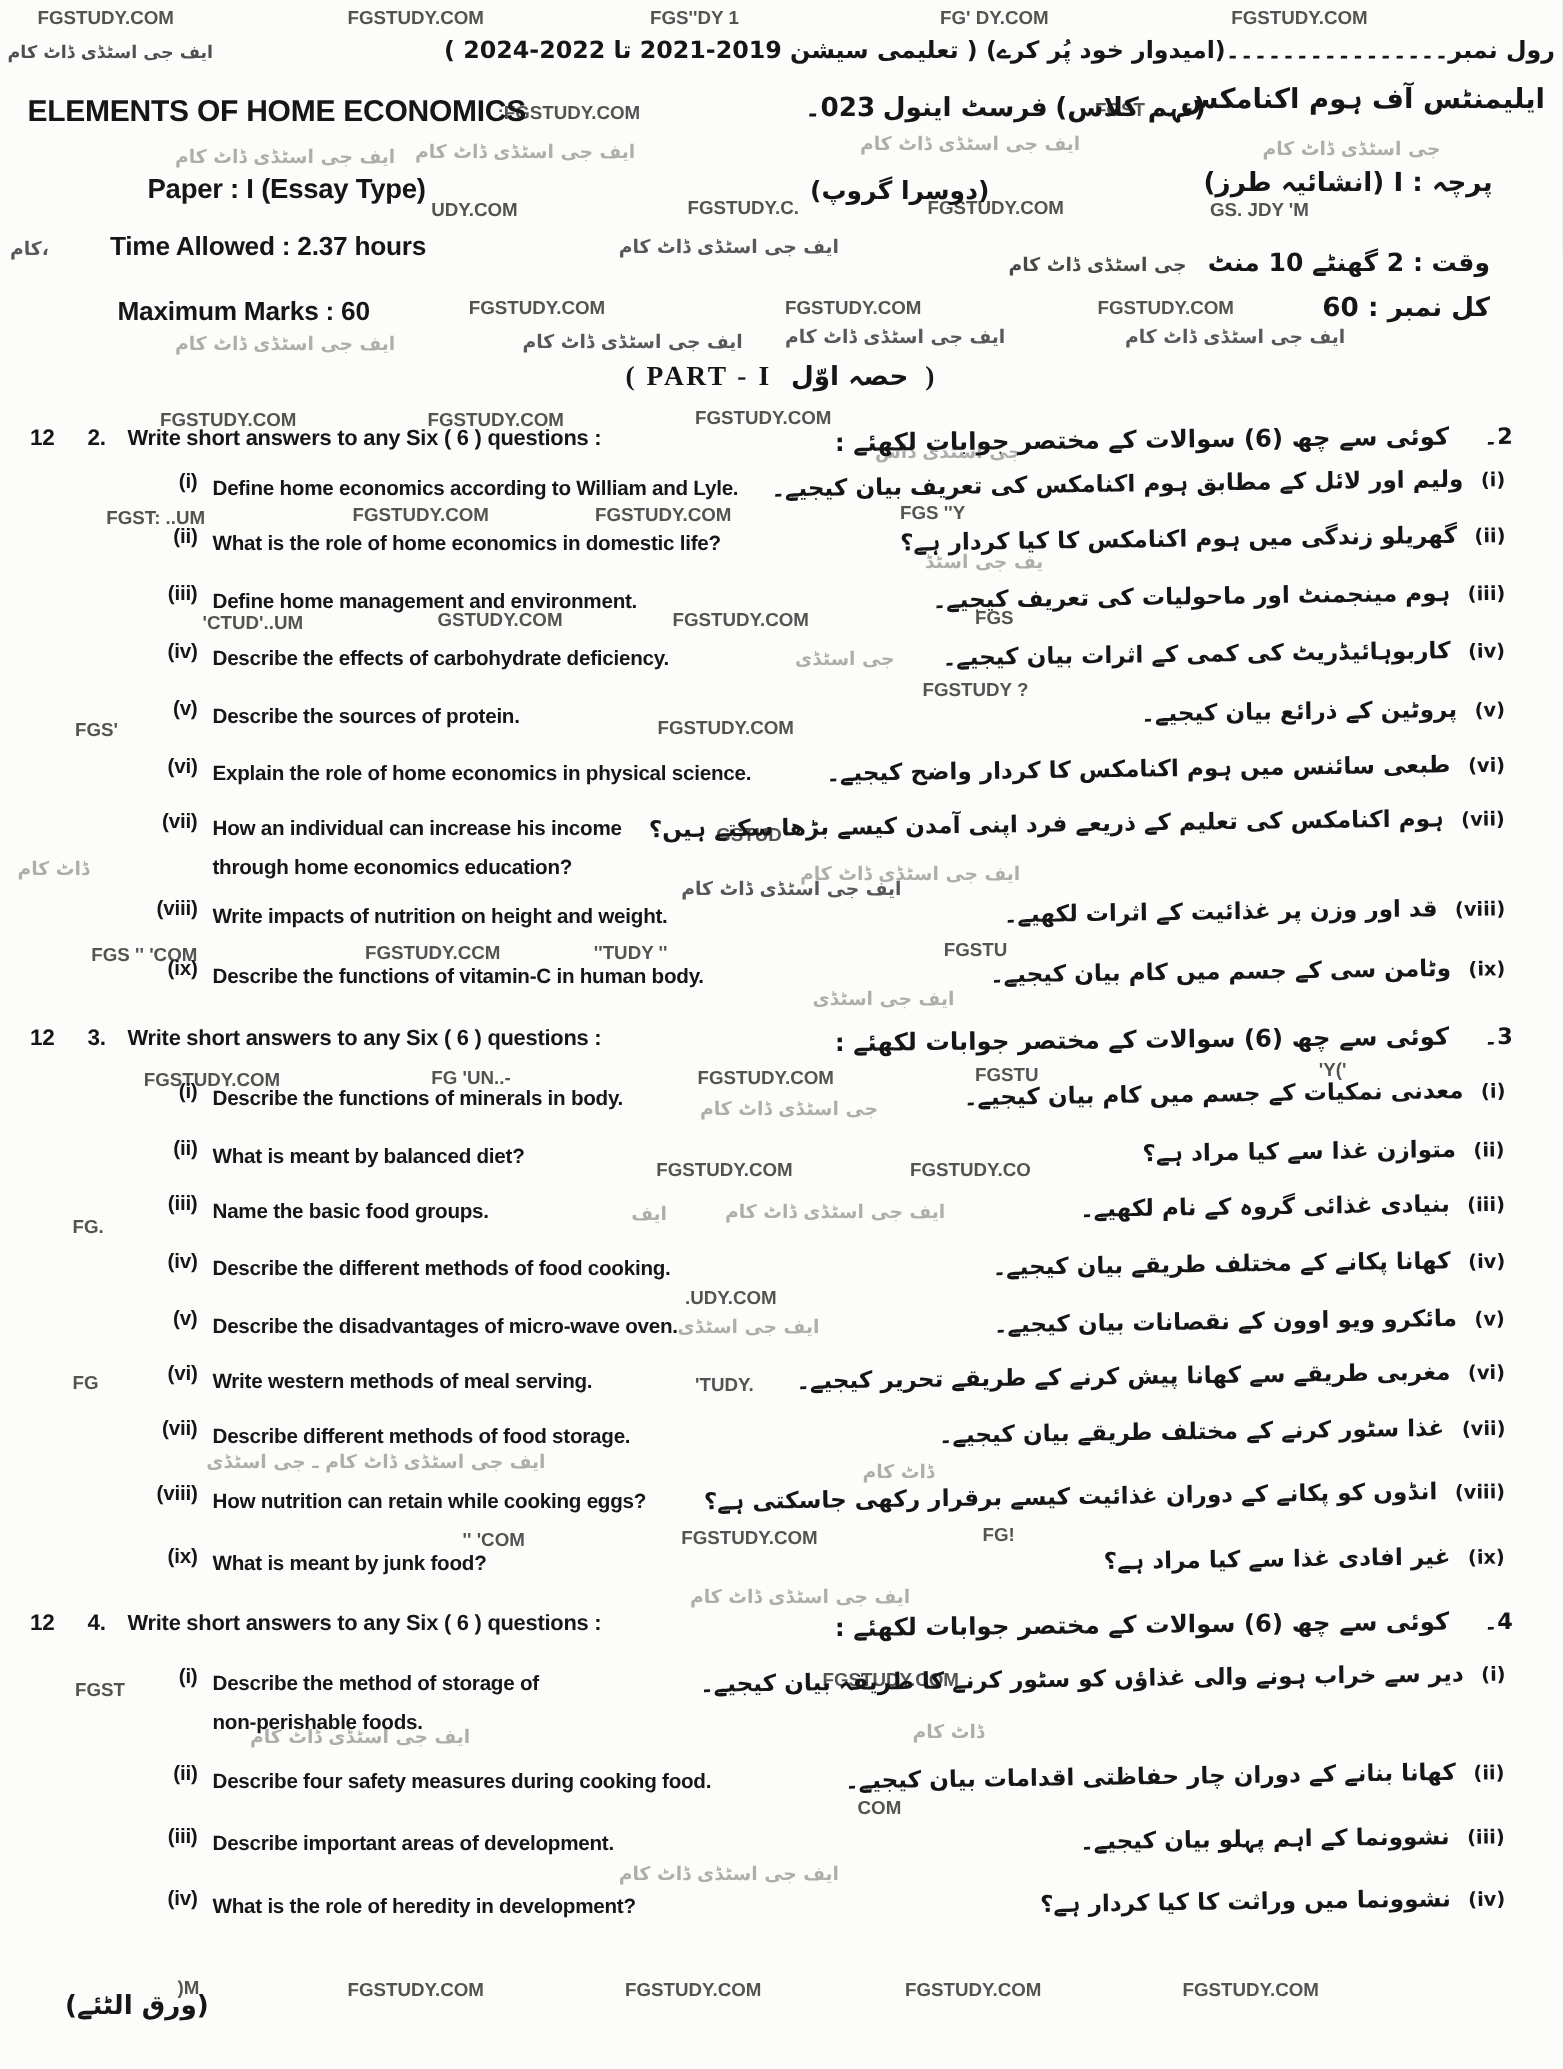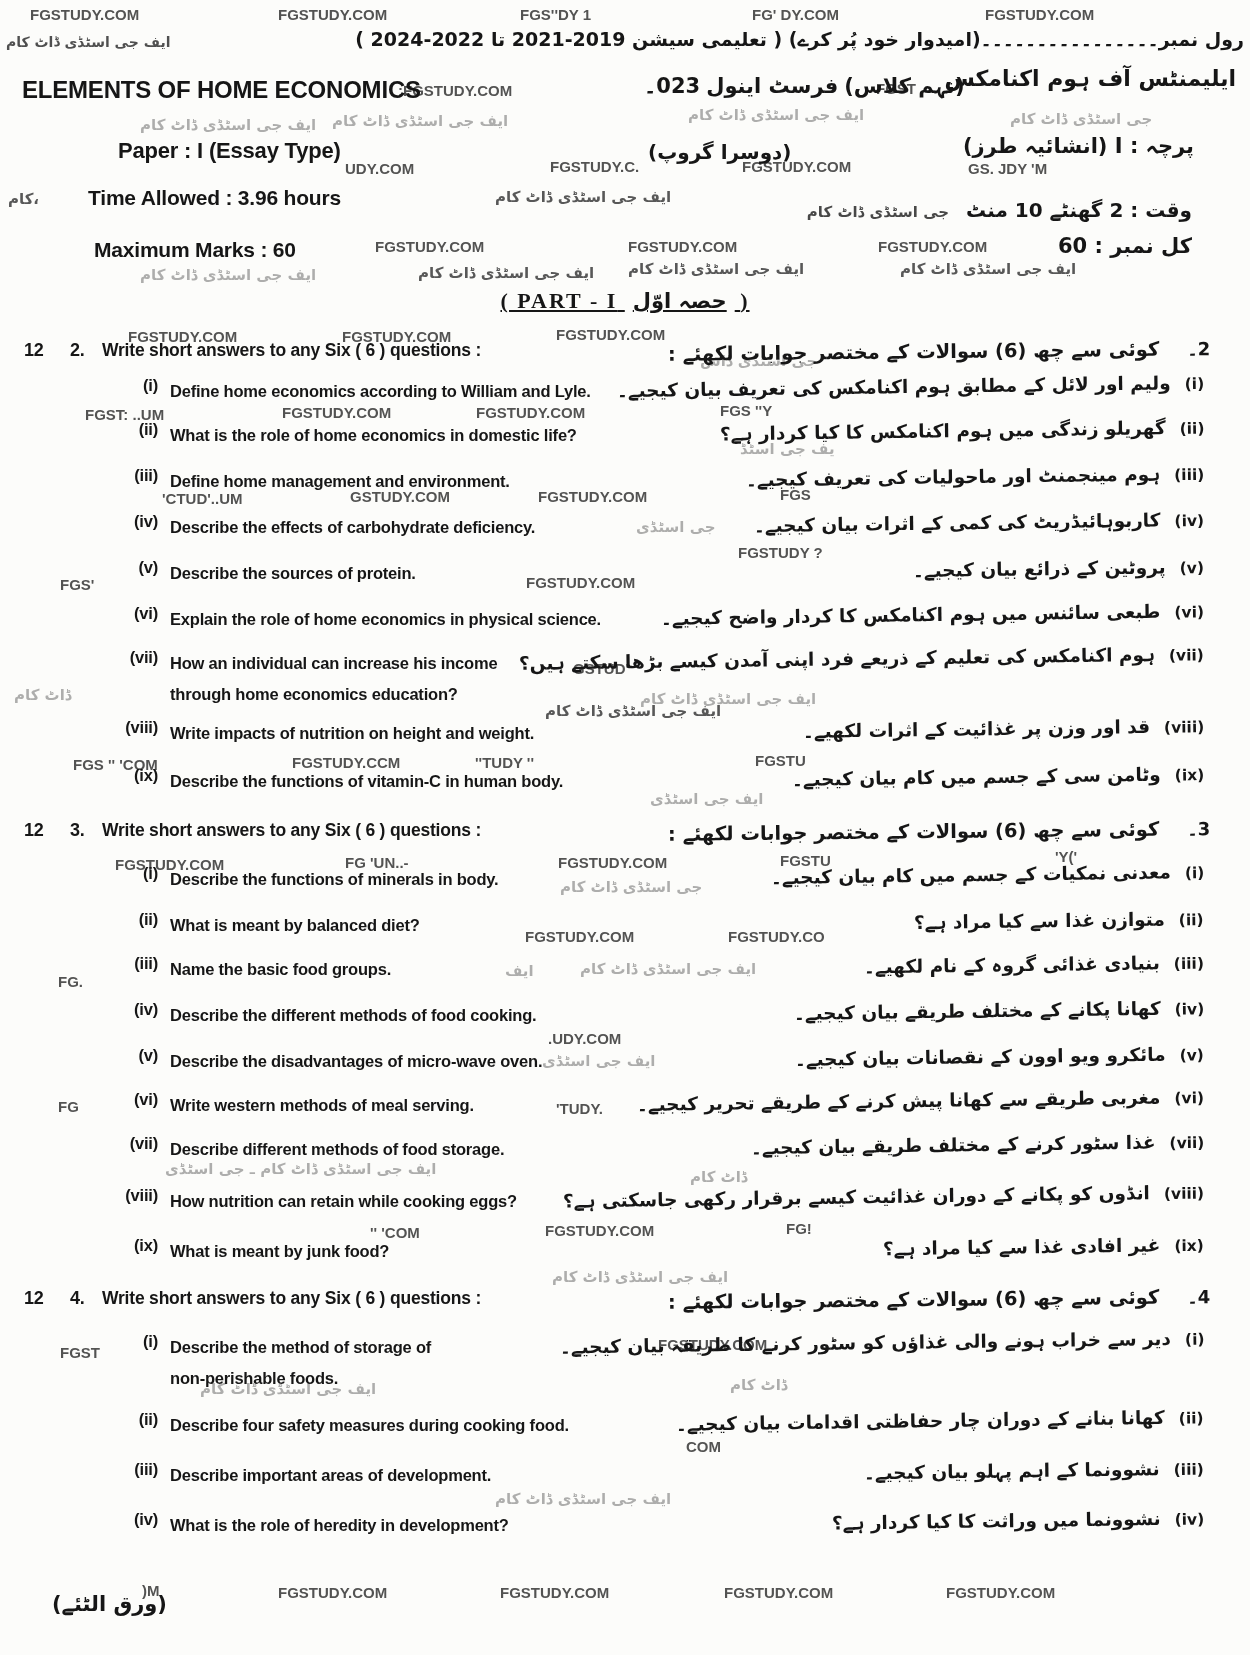--- a/index.html
+++ b/index.html
@@ -25,21 +25,21 @@
   .exam-group .ur{font-size:21px;}
   .paper-en{position:absolute;top:138px;left:118px;font-size:22px;white-space:nowrap;}
   .group-ur{position:absolute;top:140px;left:648px;font-size:20px;white-space:nowrap;}
   .paper-ur{position:absolute;top:134px;right:56px;font-size:21px;white-space:nowrap;}
   .time-en{position:absolute;top:186px;left:88px;font-size:21px;white-space:nowrap;}
   .time-ur{position:absolute;top:184px;right:58px;font-size:20px;white-space:nowrap;margin-top:14px;}
   .time-ur .inline-wm{font-size:15px;opacity:.78;margin-right:10px;font-weight:700;}
   .marks-en{position:absolute;top:238px;left:94px;font-size:21px;white-space:nowrap;}
   .marks-ur{position:absolute;top:234px;right:58px;font-size:21px;white-space:nowrap;}
   .part-line{position:absolute;top:288px;left:0;width:100%;text-align:center;
-    font-family:"Liberation Serif",serif;font-weight:700;font-size:22px;letter-spacing:2px;text-decoration:underline;}
+    font-family:"Liberation Serif",serif;font-weight:700;font-size:22px;letter-spacing:2px;}
   .part-line .ur{font-size:21px;letter-spacing:0;margin:0 8px;}
   
   .qhead{position:absolute;left:24px;right:40px;display:flex;align-items:flex-start;}
   .qmarks{font-size:18px;width:46px;}
   .qnum{font-size:18px;width:32px;}
   .qhead-en{font-size:17.5px;white-space:nowrap;}
   .qhead-ur{margin-left:auto;font-size:19.5px;white-space:nowrap;transform:rotate(-0.6deg);}
   .qnum-ur{display:inline-block;margin-left:28px;font-size:18px;}
   .item{position:absolute;left:108px;right:46px;display:flex;align-items:flex-start;}
   .inum{display:inline-block;min-width:50px;text-align:right;margin-right:12px;font-size:16.5px;flex:0 0 auto;}
@@ -147,21 +147,21 @@
     <span class="ur" dir="ltr">023۔</span>
     <span class="ur" dir="rtl">فرسٹ اینول</span>
     <span class="ur" dir="rtl">(نہم کلاس)</span>
   </div>
   <div class="title-ur ur" dir="rtl">ایلیمنٹس آف ہوم اکنامکس</div>
 
   <div class="paper-en en">Paper : I (Essay Type)</div>
   <div class="group-ur ur" dir="rtl">(دوسرا گروپ)</div>
   <div class="paper-ur ur" dir="rtl">پرچہ : I (انشائیہ طرز)</div>
 
-  <div class="time-en en">Time Allowed :  3.96 hours</div>
+  <div class="time-en en">Time Allowed :  2.37 hours</div>
   <div class="time-ur ur" dir="rtl">
     <span>وقت : 2 گھنٹے 10 منٹ</span>
     <span class="inline-wm">جی اسٹڈی ڈاٹ کام</span>
   </div>
 
   <div class="marks-en en">Maximum Marks  :  60</div>
   <div class="marks-ur ur" dir="rtl">کل نمبر : 60</div>
 
   <div class="part-line">
     <span>(  PART - I</span>

